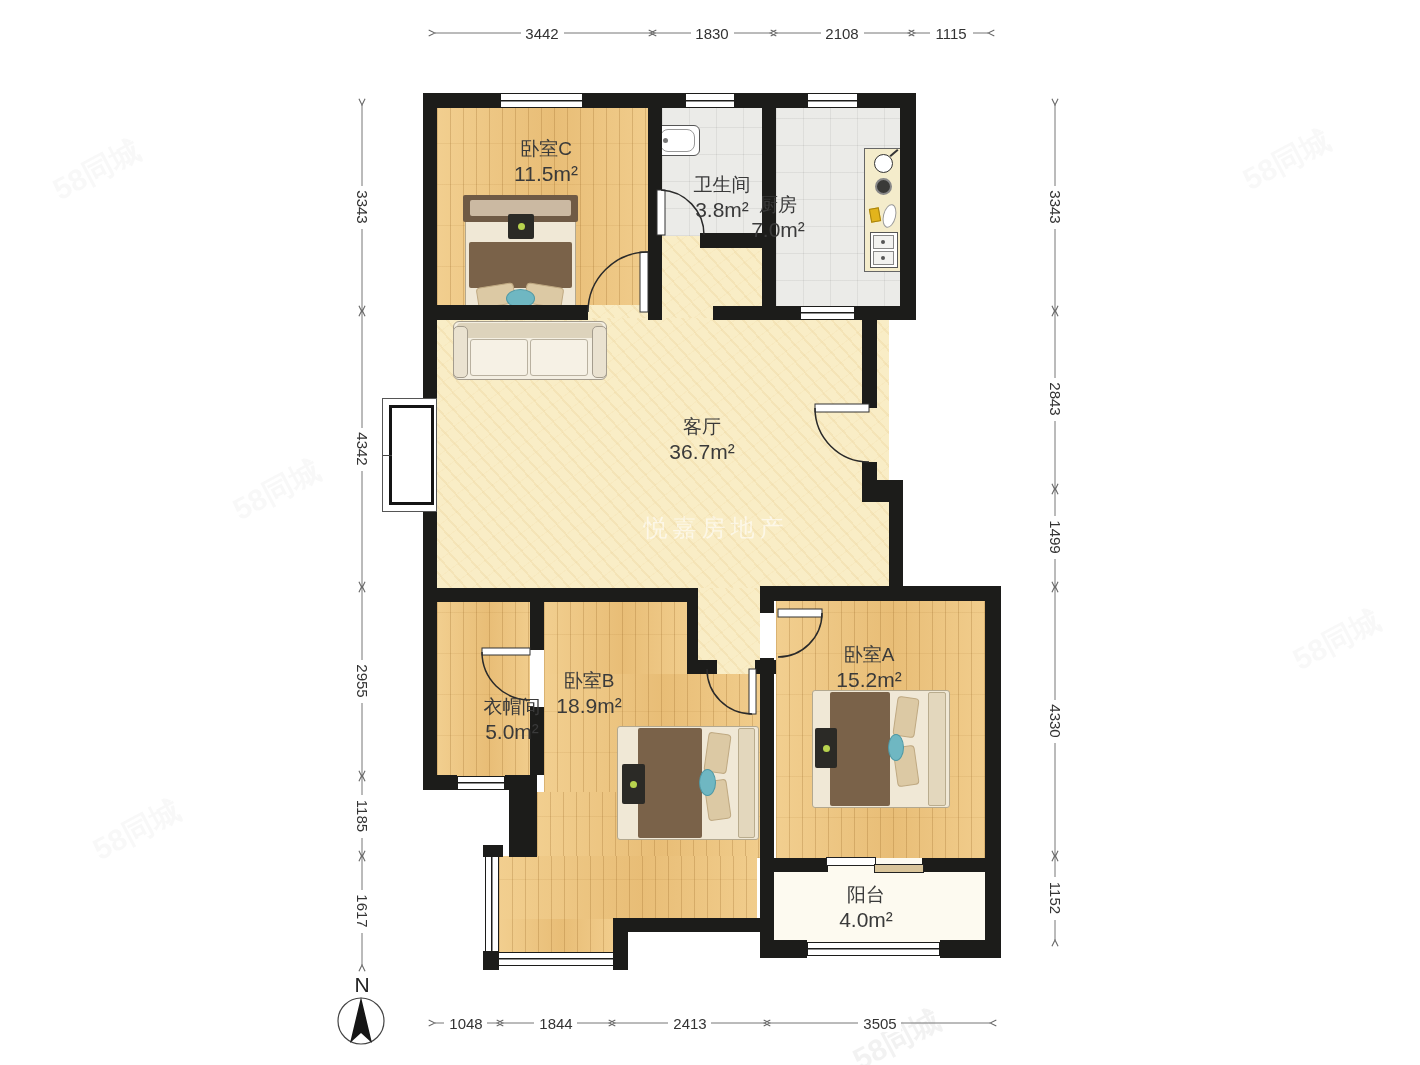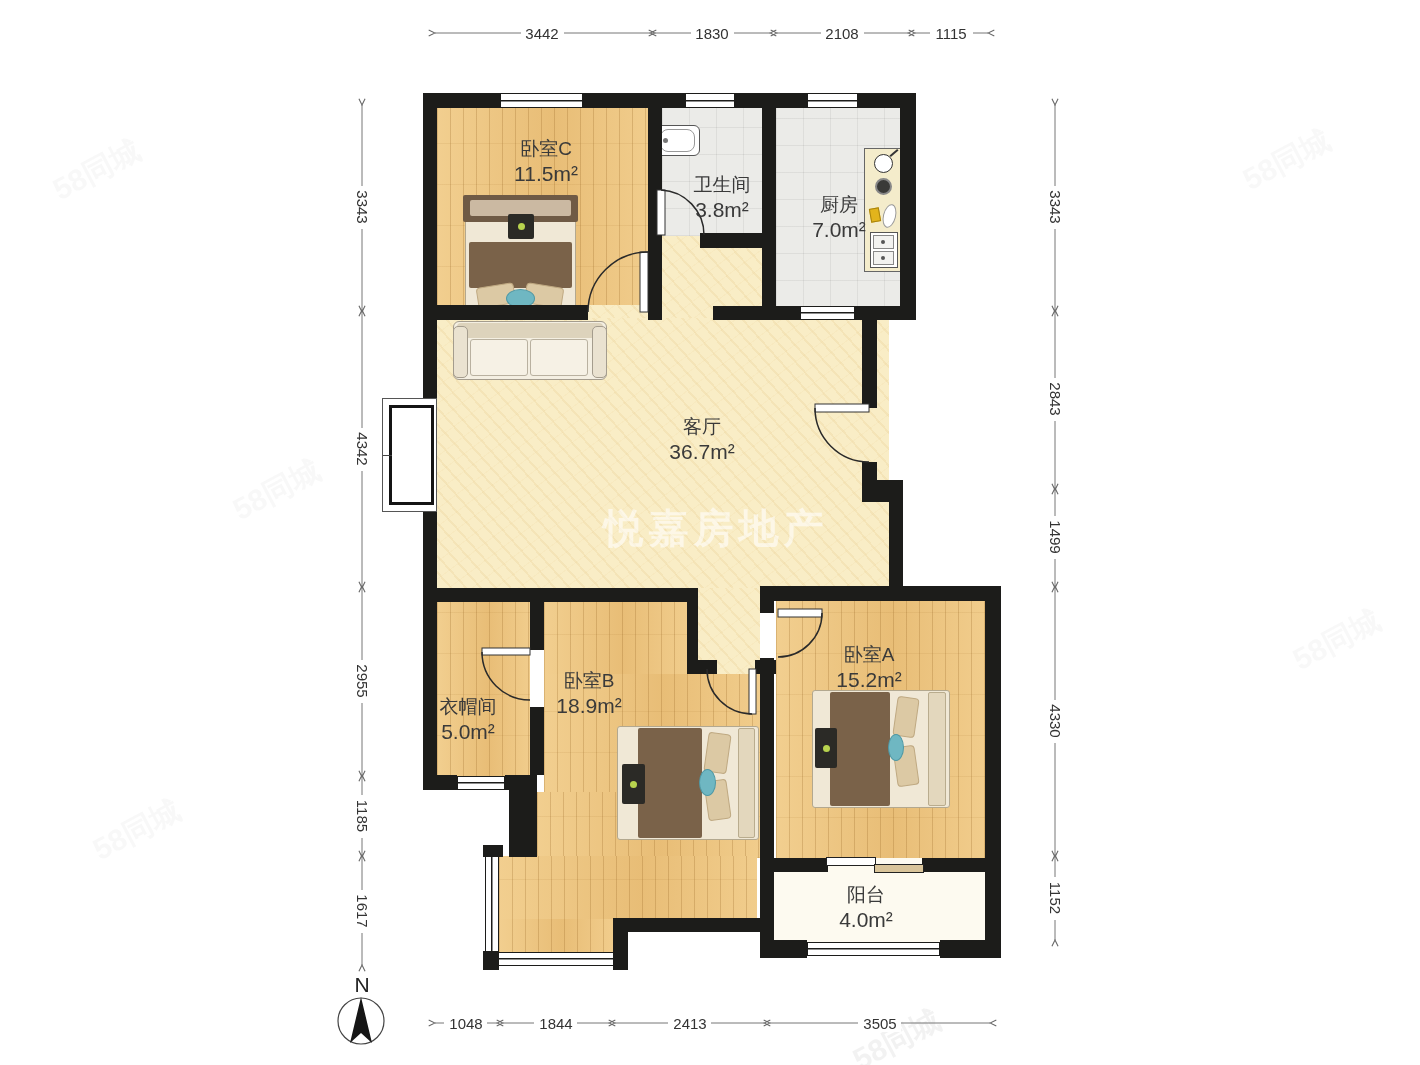--- a/index.html
+++ b/index.html
@@ -38,21 +38,21 @@
   .teal{background:#6fb7c2;border-radius:50%;border:1px solid #4e98a5;}
   .tvp{background:#2b2a26;border-radius:2px;}
   .tvp::after{content:"";position:absolute;left:50%;top:50%;width:7px;height:7px;margin:-3.5px;
       border-radius:50%;background:#b8d34e;}
   .hb{background:#e3d7bd;border:1px solid #b9ac8e;border-radius:2px;}
   
   .lbl{position:absolute;transform:translate(-50%,-50%);text-align:center;color:#3a3a3a;
       white-space:nowrap;z-index:6;line-height:1.2;}
   .lbl .n{font-size:19px;}
   .lbl .a{font-size:21px;}
-  .wm{position:absolute;transform:translate(-50%,-50%);font-size:40px;font-weight:bold;
+  .wm{position:absolute;transform:translate(-50%,-50%);font-size:24px;font-weight:normal;
       color:rgba(255,255,255,.58);letter-spacing:5px;z-index:7;white-space:nowrap;}
   .fw{position:absolute;color:rgba(110,110,110,.05);font-size:30px;font-weight:bold;
       transform:rotate(-28deg);z-index:0;white-space:nowrap;}
   .fw.strong{color:rgba(110,110,110,.09);}
   #overlay{position:absolute;left:0;top:0;z-index:5;}
   
   .bayout{position:absolute;background:#fff;border:1px solid #555;box-sizing:border-box;z-index:3;}
   .bayin{position:absolute;left:6px;top:6px;right:2px;bottom:6px;border:3px solid #141414;}
   .baytick{position:absolute;left:0;top:50%;width:9px;height:1px;background:#444;}
 </style>
@@ -320,29 +320,29 @@
   </svg>
 
   <div class="lbl" style="left:546px;top:162px">
     <div class="n">卧室C</div>
     <div class="a">11.5m²</div>
   </div>
   <div class="lbl" style="left:722px;top:198px">
     <div class="n">卫生间</div>
     <div class="a">3.8m²</div>
   </div>
-  <div class="lbl" style="left:839px;top:218px">
+  <div class="lbl" style="left:778px;top:218px">
     <div class="n">厨房</div>
     <div class="a">7.0m²</div>
   </div>
   <div class="lbl" style="left:702px;top:440px">
     <div class="n">客厅</div>
     <div class="a">36.7m²</div>
   </div>
-  <div class="lbl" style="left:468px;top:720px">
+  <div class="lbl" style="left:512px;top:720px">
     <div class="n">衣帽间</div>
     <div class="a">5.0m²</div>
   </div>
   <div class="lbl" style="left:589px;top:694px">
     <div class="n">卧室B</div>
     <div class="a">18.9m²</div>
   </div>
   <div class="lbl" style="left:869px;top:668px">
     <div class="n">卧室A</div>
     <div class="a">15.2m²</div>

